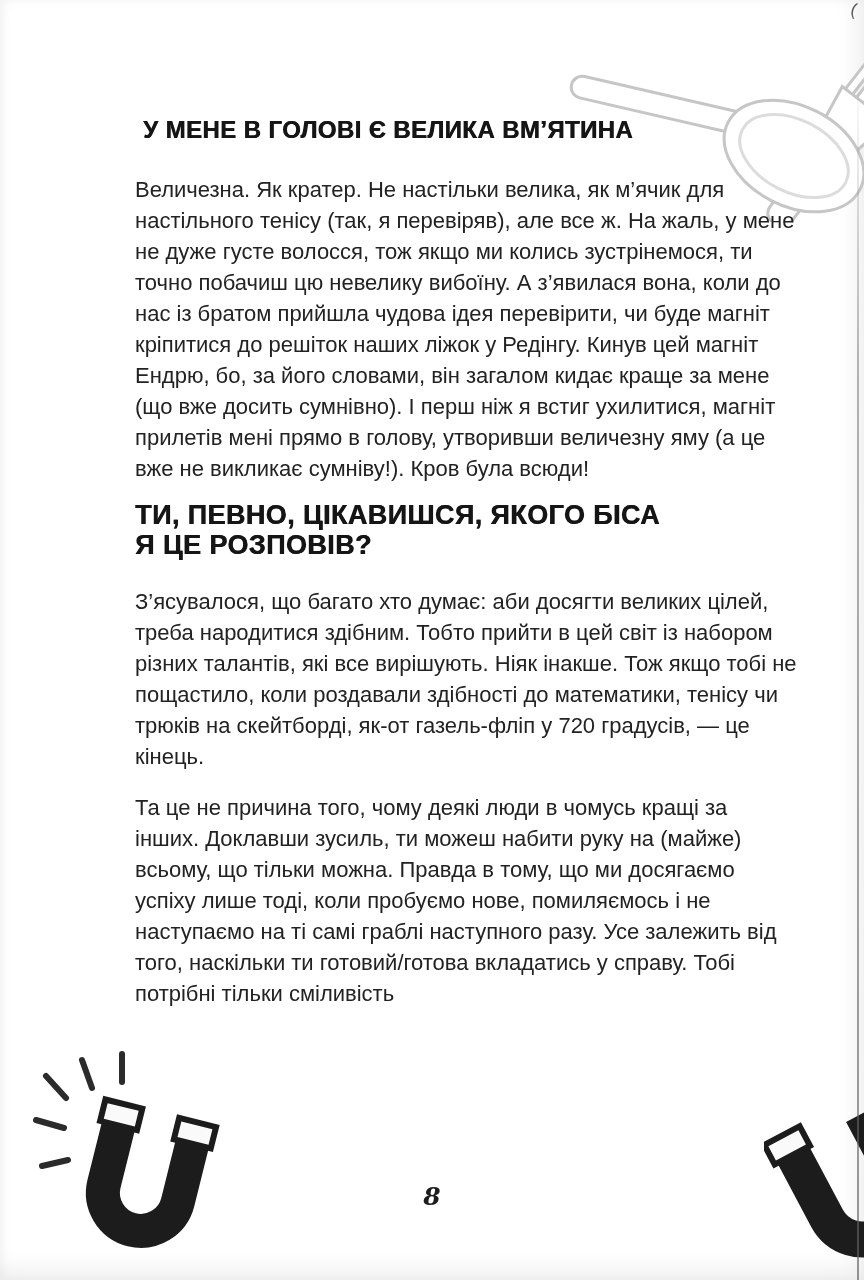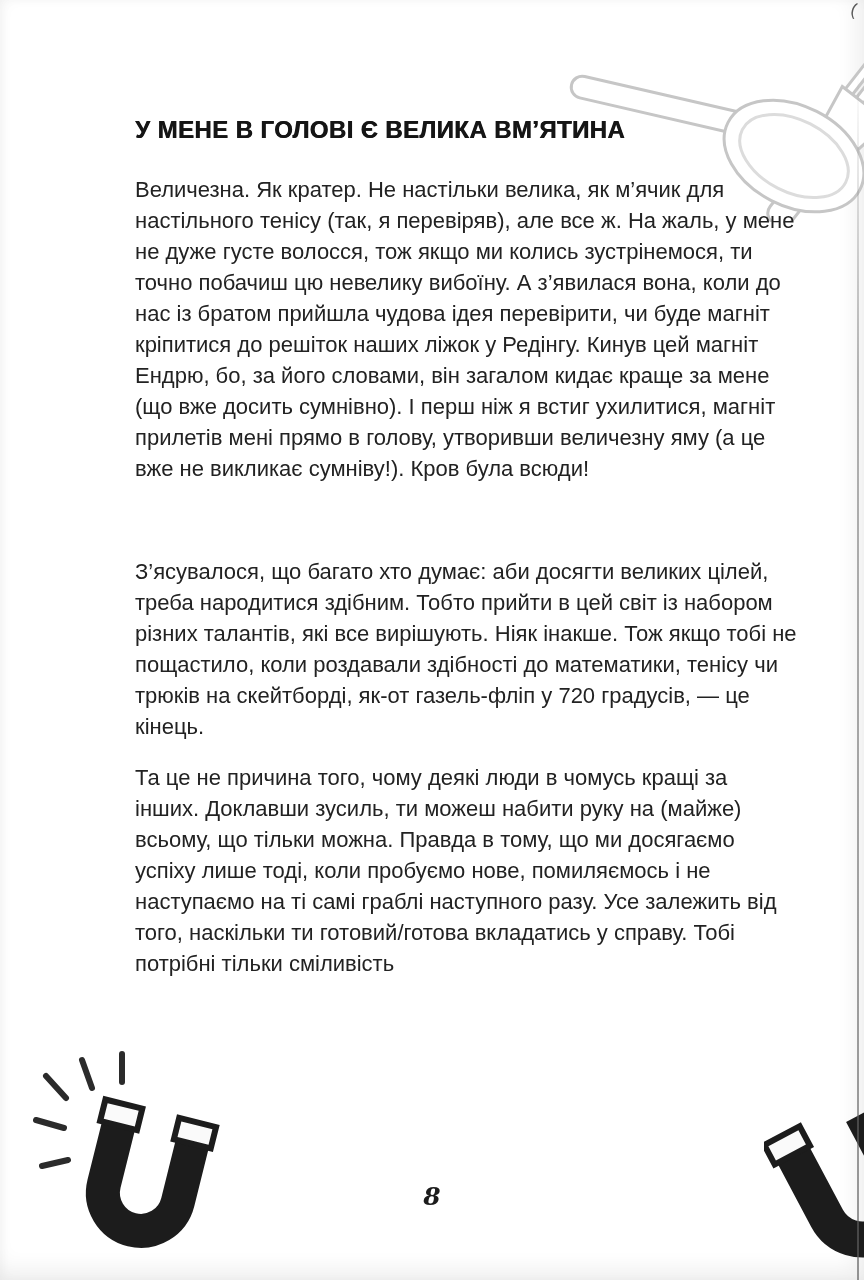--- a/index.html
+++ b/index.html
@@ -17,21 +17,21 @@
     position:absolute;left:135px;top:116px;width:662px;
   }
   .chapter-title{
     margin:0 0 22px 0;
     font-size:54px;line-height:1;
     font-weight:700;letter-spacing:3px;
     color:#141414;
     text-shadow:0.8px 0 0 #141414, 0 0.5px 0 #141414;
   }
   .heading-1{
-    margin:0 0 30px 0;
+    margin:0 0 30px 8px;
     font-size:24px;line-height:28px;
     font-weight:700;letter-spacing:0.4px;
     color:#151515;
     text-shadow:0.6px 0 0 #151515;
   }
   .heading-2{
     margin:0 0 26px 0;
     font-size:27px;line-height:30px;
     font-weight:700;letter-spacing:0.4px;
     color:#151515;
@@ -93,21 +93,22 @@
 
   <span class="corner-mark">(</span>
 
   <div class="content">
 
     <h2 class="heading-1">У МЕНЕ В ГОЛОВІ Є ВЕЛИКА ВМ’ЯТИНА</h2>
 
     <p class="body-par p1">Величезна. Як кратер. Не настільки велика, як м’ячик для настільного тенісу (так, я перевіряв), але все ж. На жаль, у мене не дуже густе волосся, тож якщо ми колись зустрінемося, ти точно побачиш цю невелику вибоїну. А з’явилася вона, коли до нас із братом прийшла чудова ідея перевірити, чи буде магніт кріпитися до решіток наших ліжок у Редінгу. Кинув цей магніт Ендрю, бо, за його словами, він загалом кидає краще за мене (що вже досить сумнівно). І перш ніж я встиг ухилитися, магніт прилетів мені прямо в голову, утворивши величезну яму (а це вже не викликає сумніву!). Кров була всюди!</p>
 
     <h2 class="heading-2">
-      <br>
+      <span>ТИ, ПЕВНО, ЦІКАВИШСЯ, ЯКОГО БІСА</span><br>
+      <span>Я ЦЕ РОЗПОВІВ?</span>
     </h2>
 
 
     <p class="body-par p3">З’ясувалося, що багато хто думає: аби досягти великих цілей, треба народитися здібним. Тобто прийти в цей світ із набором різних талантів, які все вирішують. Ніяк інакше. Тож якщо тобі не пощастило, коли роздавали здібності до математики, тенісу чи трюків на скейтборді, як-от газель-фліп у 720 градусів, — це кінець.</p>
 
     <p class="body-par p4">Та це не причина того, чому деякі люди в чомусь кращі за інших. Доклавши зусиль, ти можеш набити руку на (майже) всьому, що тільки можна. Правда в тому, що ми досягаємо успіху лише тоді, коли пробуємо нове, помиляємось і не наступаємо на ті самі граблі наступного разу. Усе залежить від того, наскільки ти готовий/готова вкладатись у справу. Тобі потрібні тільки сміливість</p>
   </div>
 
   <svg class="deco deco-magnet-left" viewBox="0 0 212 222" aria-hidden="true">
     <g stroke="#2b2b2b" stroke-width="6" stroke-linecap="round">

